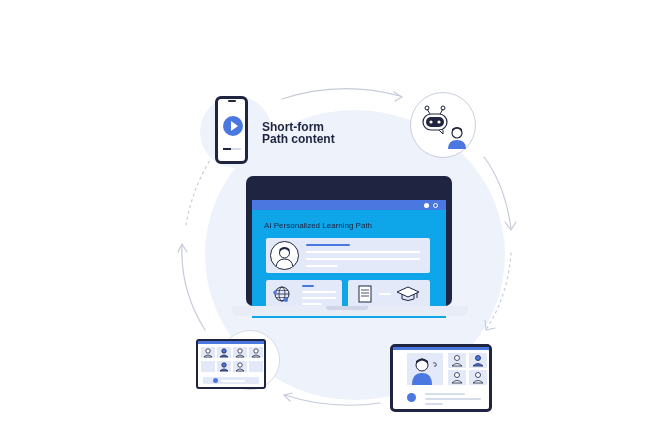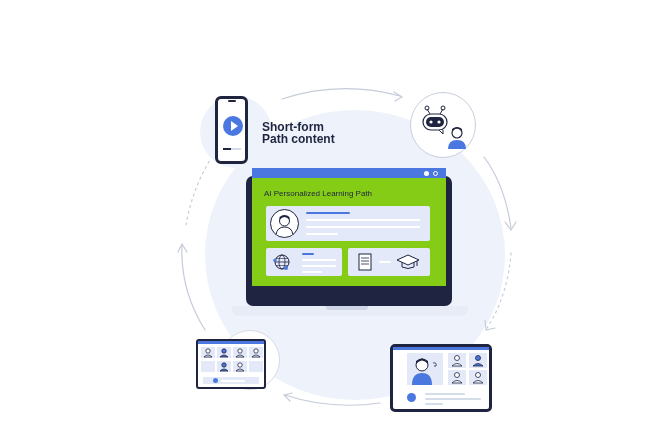--- a/index.html
+++ b/index.html
@@ -45,21 +45,21 @@
       left: 410px; top: 92px; width: 66px; height: 66px;
       border: 1.5px solid #c8cedc; border-radius: 50%; background: #ffffff;
     }
 
     
     .laptop-screen {
       left: 246px; top: 176px; width: 206px; height: 130px;
       background: #1f2440; border-radius: 7px;
     }
     .laptop-inner {
-      left: 252px; top: 168px; width: 194px; height: 118px; background: #84cc16;
+      left: 252px; top: 200px; width: 194px; height: 118px; background: #0ea5e9;
     }
     .laptop-topbar { left: 0; top: 0; width: 194px; height: 10px; background: #4a78e0; }
     .dot { width: 5px; height: 5px; border-radius: 50%; top: 3px; }
     .dot1 { left: 172px; background: #ffffff; }
     .dot2 { left: 181px; border: 1px solid #ffffff; }
     .laptop-title {
       left: 12px; top: 21px; font-size: 8px; color: #1f2440; white-space: nowrap;
     }
     .card-main {
       left: 14px; top: 38px; width: 164px; height: 35px; background: #e3e9f8; border-radius: 2px;

